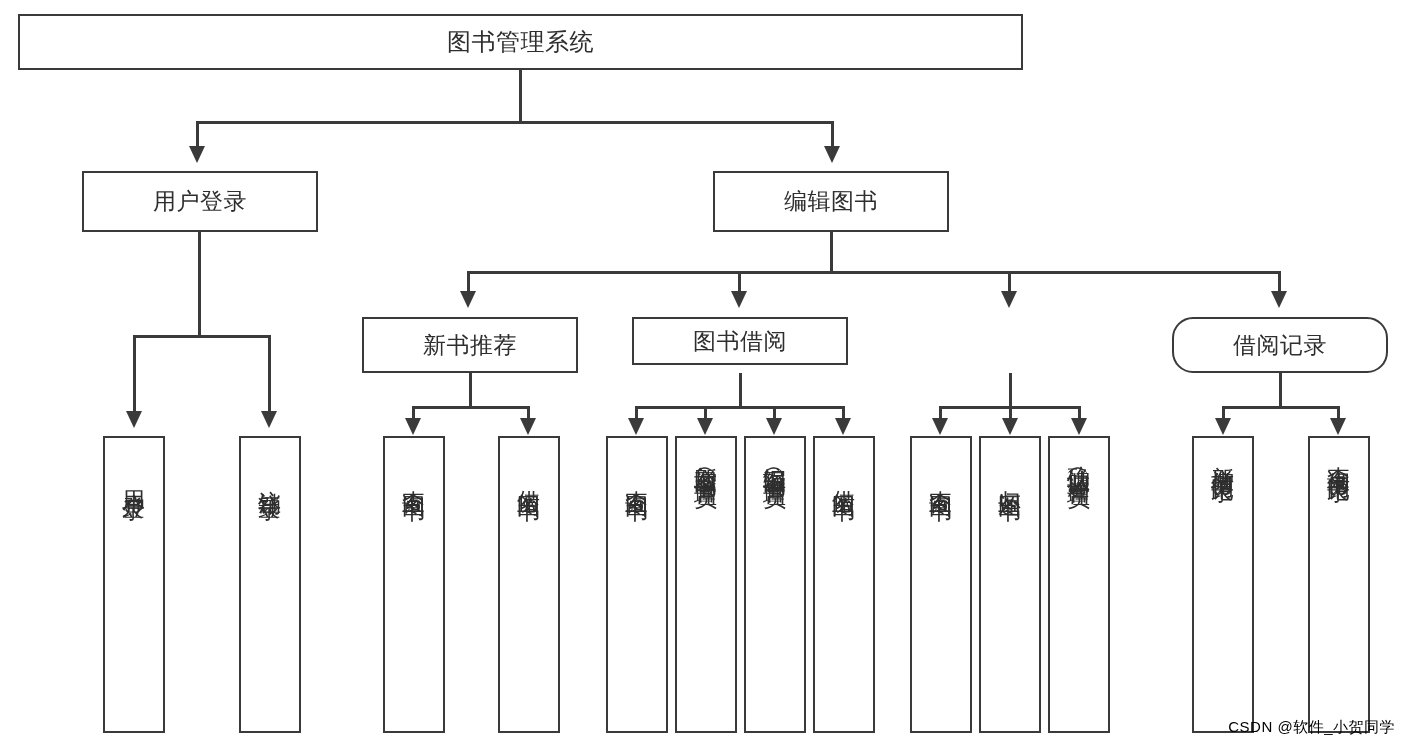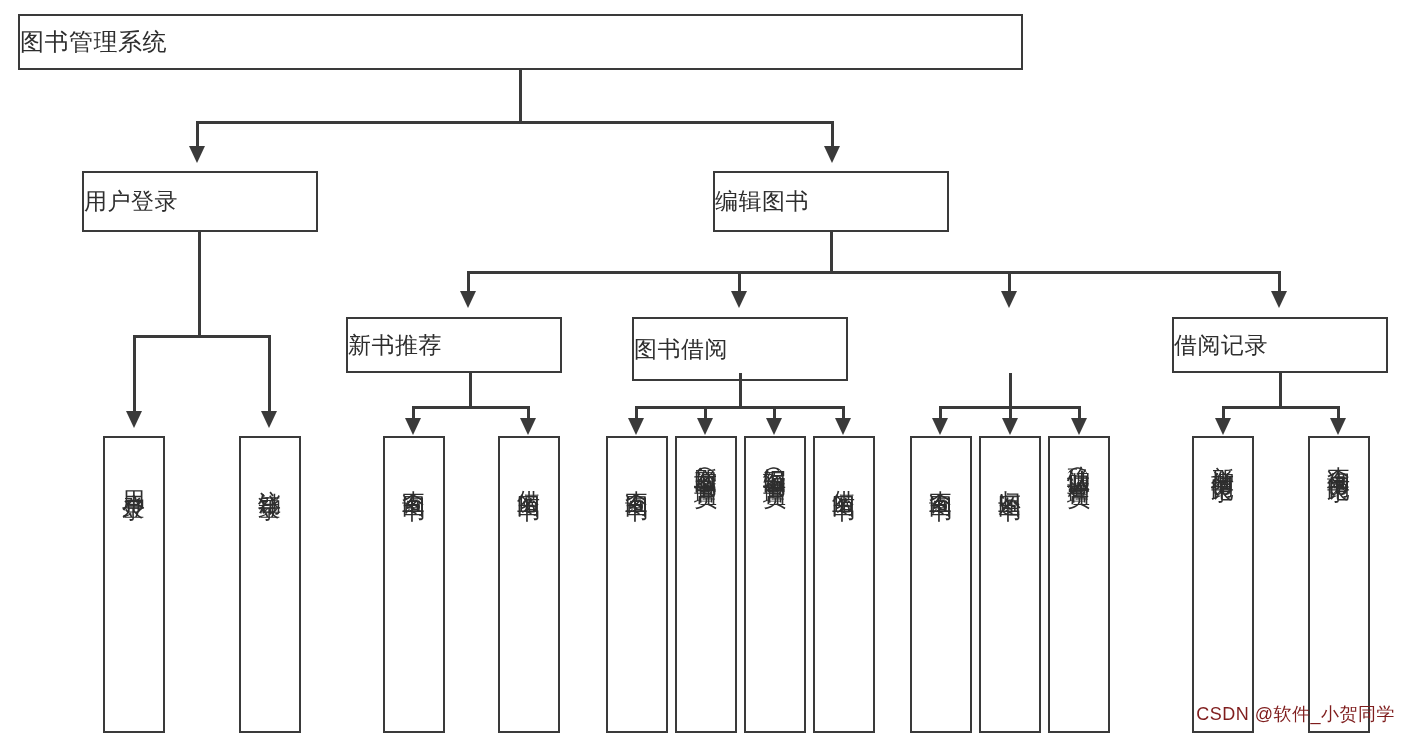--- a/index.html
+++ b/index.html
@@ -20,21 +20,21 @@
     overflow: hidden;
   }
   
   .node {
     position: absolute;
     box-sizing: border-box;
     background: #ffffff;
     border: 2.5px solid #3a3a3a;
     display: flex;
     align-items: center;
-    justify-content: flex-start;
+    justify-content: center;
   }
   .node .label {
     font-size: 23px;
     line-height: 1.15;
     color: #2e2e2e;
     letter-spacing: 0.5px;
     white-space: nowrap;
   }
   
   .node.root .label { font-size: 24px; }
@@ -69,23 +69,23 @@
     height: 0;
     border-left: 8px solid transparent;
     border-right: 8px solid transparent;
     border-top: 17px solid #3a3a3a;
   }
 
   
   #watermark {
     position: absolute;
     right: 10px;
-    bottom: 21px;
-    font-size: 18px;
-    color: #7f1d1d;
+    bottom: 10px;
+    font-size: 15px;
+    color: #000000;
     letter-spacing: 0.5px;
     white-space: nowrap;
     user-select: none;
   }
 </style>
 </head>
 <body>
 
 <div id="canvas">
 
@@ -125,27 +125,27 @@
 
   <div class="edge v" style="left:738px; top:271px; width:2.5px; height:22px;"></div>
   <div class="arrow" style="left:731px; top:291px;"></div>
 
   <div class="edge v" style="left:1008px; top:271px; width:2.5px; height:22px;"></div>
   <div class="arrow" style="left:1001px; top:291px;"></div>
 
   <div class="edge v" style="left:1278px; top:271px; width:2.5px; height:22px;"></div>
   <div class="arrow" style="left:1271px; top:291px;"></div>
 
-  <div class="node" style="left:346px; top:317px; width:216px; height:56px;">
+  <div class="node" style="left:362px; top:317px; width:216px; height:56px;">
     <span class="label">新书推荐</span>
   </div>
-  <div class="node" style="left:632px; top:317px; width:216px; height:64px;">
+  <div class="node" style="left:632px; top:317px; width:216px; height:48px;">
     <span class="label">图书借阅</span>
   </div>
-  <div class="node" style="left:1172px; top:317px; width:216px; height:56px;">
+  <div class="node" style="left:1172px; top:317px; width:216px; height:56px;border-radius:21px;">
     <span class="label">借阅记录</span>
   </div>
 
   <div class="edge v" style="left:469px; top:373px; width:2.5px; height:35px;"></div>
   <div class="edge h" style="left:412px; top:406px; width:118px; height:2.5px;"></div>
   <div class="edge v" style="left:412px; top:406px; width:2.5px; height:14px;"></div>
   <div class="arrow" style="left:405px; top:418px;"></div>
   <div class="edge v" style="left:527px; top:406px; width:2.5px; height:14px;"></div>
   <div class="arrow" style="left:520px; top:418px;"></div>
 

